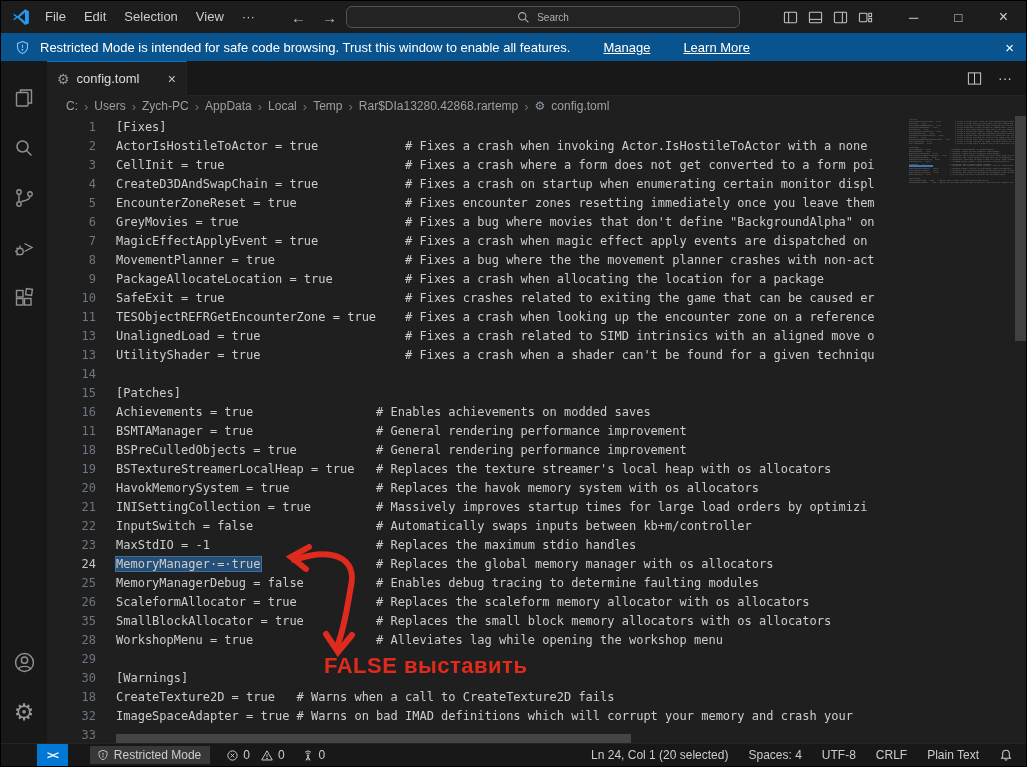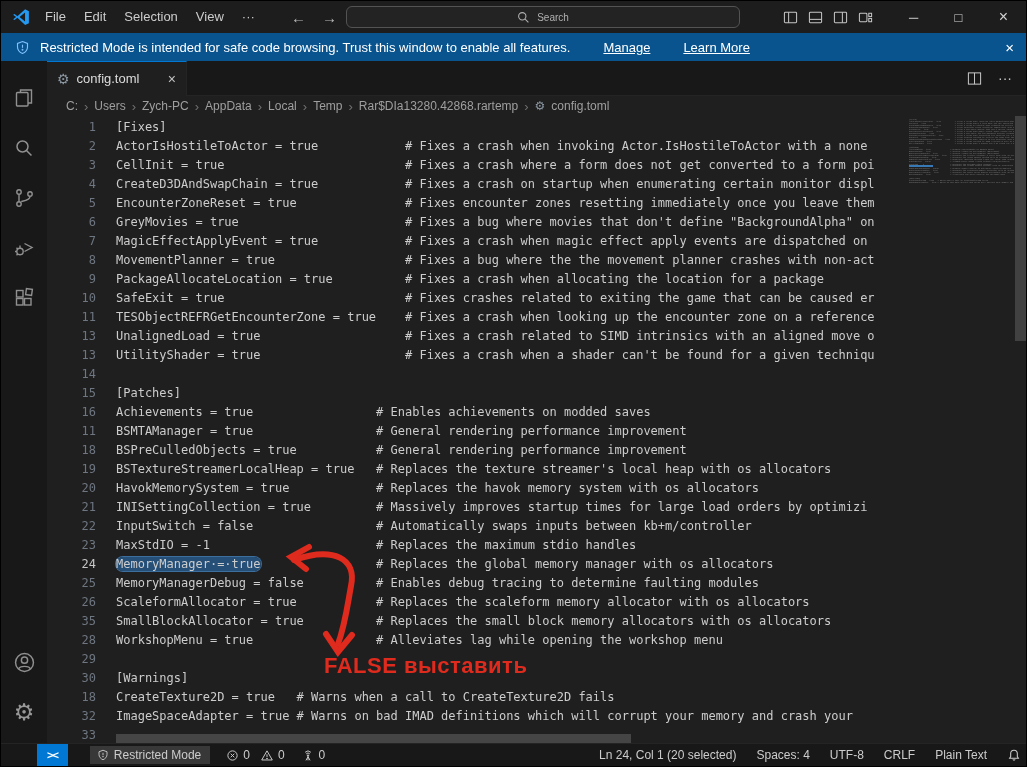--- a/index.html
+++ b/index.html
@@ -47,41 +47,41 @@
   .breadcrumb { position:absolute; top:95px; left:46px; right:0; height:20px; background:#1f1f1f; display:flex; align-items:center; font-size:12px; color:#9f9f9f; padding-left:19px; gap:6px; white-space:nowrap; }
   .crumb-sep { color:#707070; font-size:13px; }
   .crumb-gear { font-size:12px; color:#8c97a3; font-family:"DejaVu Sans", sans-serif; }
 
   
   .editor { position:absolute; top:115px; left:46px; width:862px; bottom:23px; background:#1f1f1f; overflow:hidden; padding-top:2px; }
   .row { display:flex; height:19px; font:12px/19px "DejaVu Sans Mono","Liberation Mono",monospace; white-space:pre; }
   .ln { width:49px; text-align:right; color:#6e7681; flex:none; }
   .ln.active { color:#c6c6c6; }
   .code { margin-left:20px; color:#cccccc; flex:none; }
-  .sel { background:#264f78; border-radius:7px; box-shadow:0 0 0 1px #3c6e9e; }
+  .sel { background:#264f78; border-radius:0; box-shadow:0 0 0 1px #3c6e9e; }
 
   
   .minimap { position:absolute; top:115px; left:908px; width:105px; bottom:23px; background:#1f1f1f; overflow:hidden; }
   .minimap pre { font:10px/10.75px "DejaVu Sans Mono",monospace; color:rgba(200,200,200,0.5); transform:scale(0.19); transform-origin:0 0; white-space:pre; margin-top:2px; }
   .minimap-sel { position:absolute; left:0; width:24px; height:2.4px; background:#3778b5; }
   .vscroll { position:absolute; top:115px; left:1013px; width:14px; bottom:23px; }
   .vscroll .slider { position:absolute; top:0; left:1px; width:12px; height:225px; background:rgba(121,121,121,0.38); }
   .hscroll { position:absolute; top:733px; left:46px; height:10px; width:967px; }
   .hscroll .slider { position:absolute; left:69px; width:515px; height:10px; background:rgba(121,121,121,0.42); }
 
   
   .annotation-svg { position:absolute; top:0; left:0; pointer-events:none; }
   .annotation-text { position:absolute; left:323px; top:652px; font-size:22px; font-weight:bold; letter-spacing:0.5px; color:#df2a1e; pointer-events:none; }
 
   
   .statusbar { position:absolute; left:0; right:0; bottom:0; height:23px; background:#181818; border-top:1px solid #242424; display:flex; align-items:center; font-size:12px; color:#cccccc; }
   .sb-remote { margin-left:36px; height:22px; background:#0078d4; color:#fff; display:flex; align-items:center; padding:0 10px; font-size:11px; font-weight:bold; letter-spacing:-1px; }
   .sb-item { display:flex; align-items:center; gap:4px; margin-left:16px; white-space:nowrap; }
   .sb-restricted { background:rgba(255,255,255,0.14); padding:2px 9px 2px 7px; margin-left:22px; display:flex; align-items:center; gap:5px; }
-  .sb-right { margin-left:auto; display:flex; align-items:center; gap:20px; padding-right:5px;text-align:right; }
+  .sb-right { margin-left:auto; display:flex; align-items:center; gap:20px; padding-right:13px;text-align:right; }
   .sb-right .sb-item { margin-left:0; }
 </style>
 </head>
 <body>
 
 <div class="titlebar">
   <span class="vscode-logo">
     <svg width="18" height="18" viewBox="0 0 24 24">
         <path fill="#2499f1" d="M17.5 1.5 7.2 11 3.4 8.1 1.5 9l4 3-4 3 1.9.9L7.2 13l10.3 9.5 5-2.3v-16zM17.4 6v12L10 12z"></path>
       </svg>

